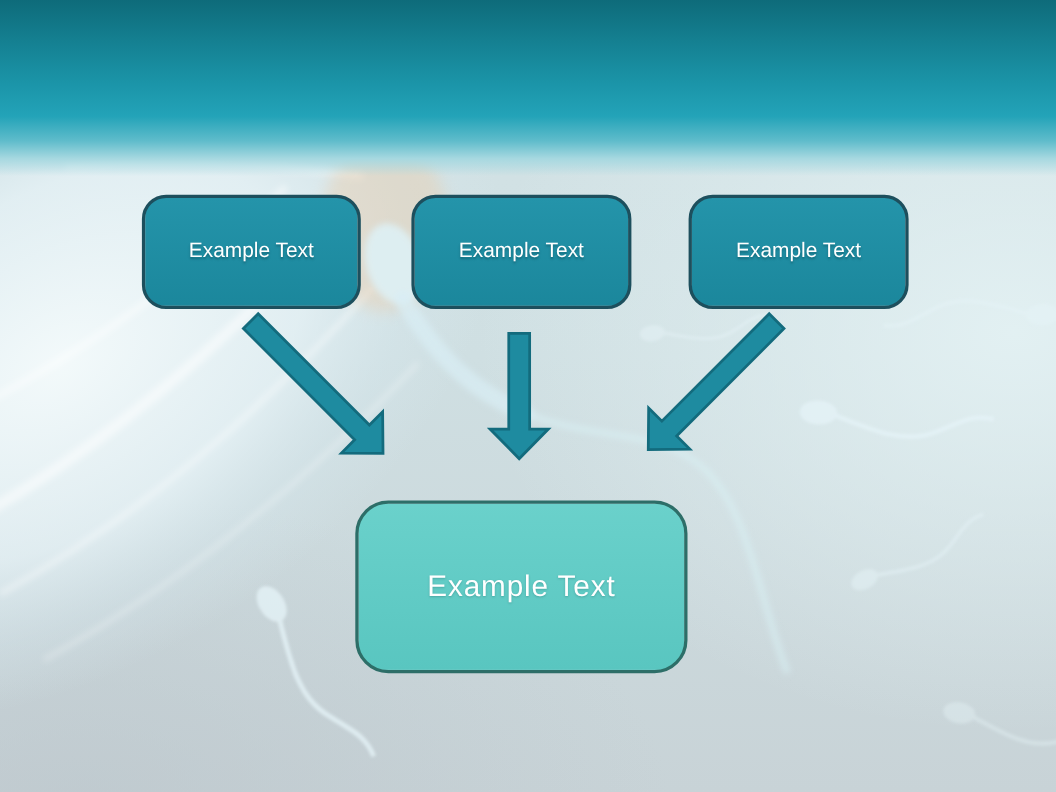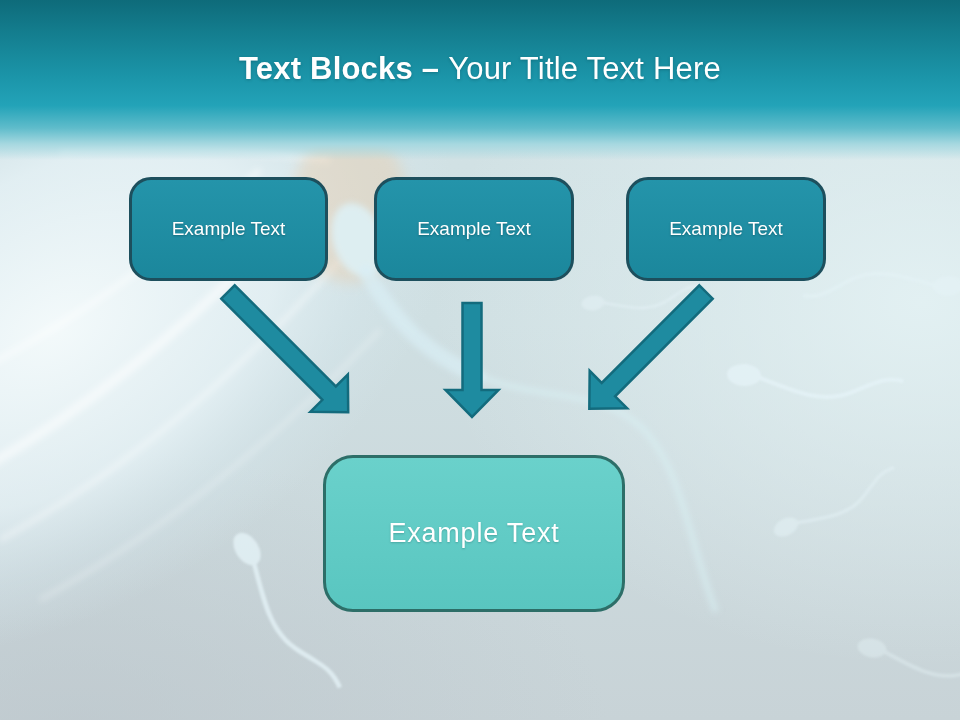--- a/index.html
+++ b/index.html
@@ -121,23 +121,20 @@
       </g>
       <g transform="translate(872 648) rotate(10) scale(0.95)" opacity="0.40">
         <ellipse rx="15" ry="9.5"></ellipse>
           <path d="M 12 1 C 45 12 70 22 95 12 C 115 4 125 -6 145 -2" stroke-width="4" fill="none"></path>
       </g>
     </g>
   </svg>
 
   <div class="header"></div>
 
-  <div class="title">
-    <span class="title-bold">Text Blocks –</span><span class="title-rest">Your Title Text Here</span>
-  </div>
 
   <svg class="arrows" width="960" height="720" viewBox="0 0 960 720">
     <g fill="#1e8ba0" stroke="#136b7d" stroke-width="2.5" stroke-linejoin="miter">
       <polygon transform="translate(228 292) rotate(-45)" points="-9.5,0 9.5,0 9.5,143 26.5,143 0,170 -26.5,143 -9.5,143"></polygon>
       <polygon transform="translate(472 303)" points="-9.5,0 9.5,0 9.5,87 26.5,87 0,114 -26.5,87 -9.5,87"></polygon>
       <polygon transform="translate(706 292) rotate(45)" points="-9.5,0 9.5,0 9.5,138 26.5,138 0,165 -26.5,138 -9.5,138"></polygon>
     </g>
   </svg>
 
   <div class="tblock tblock-1">

